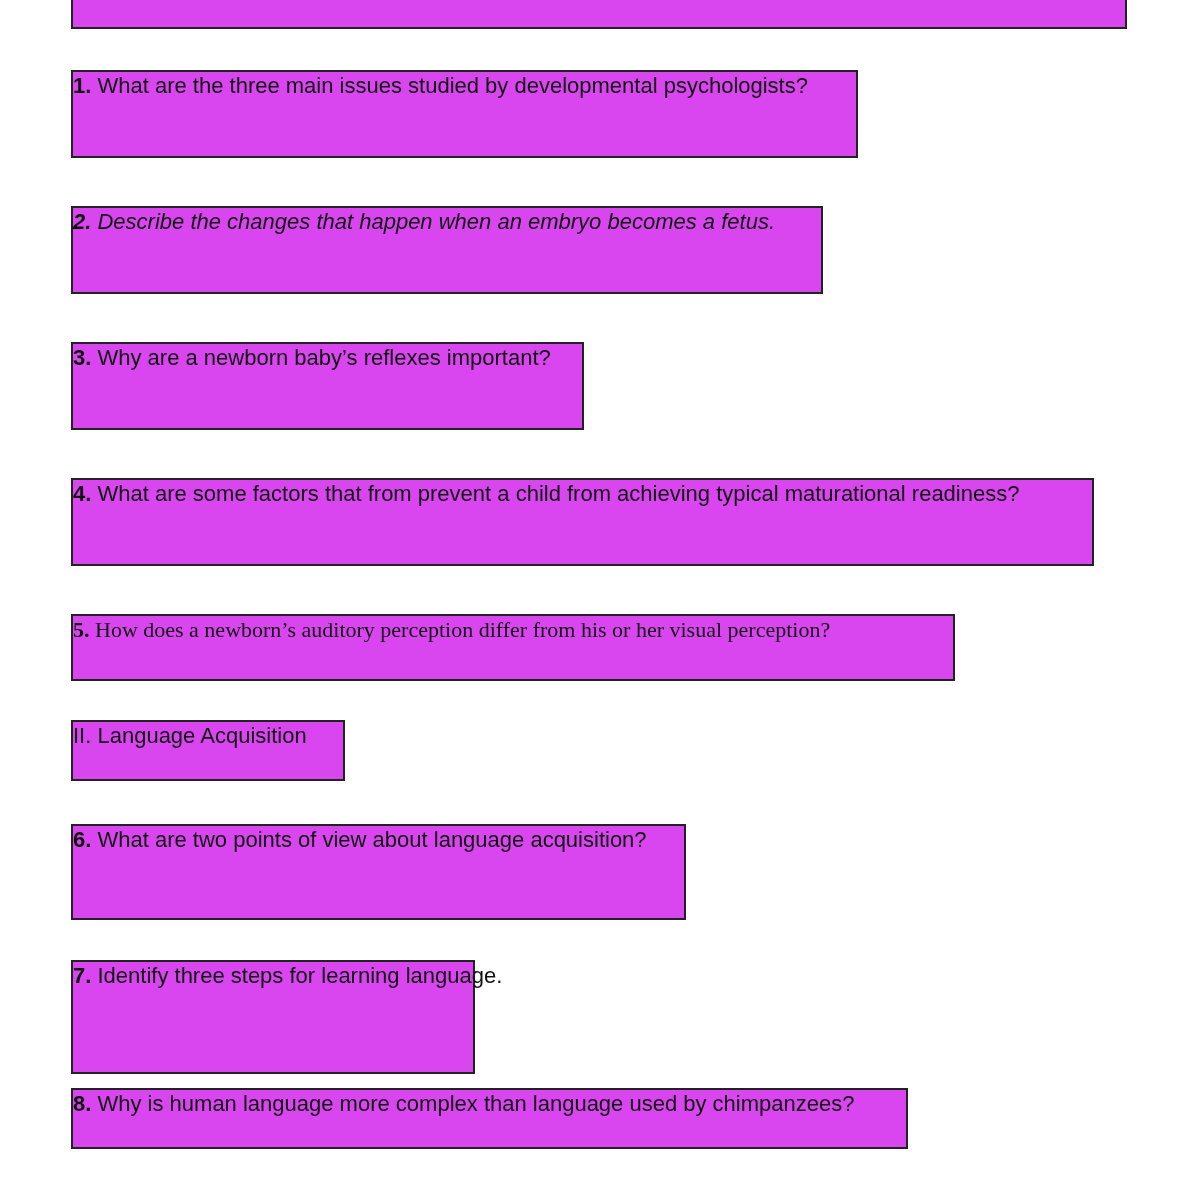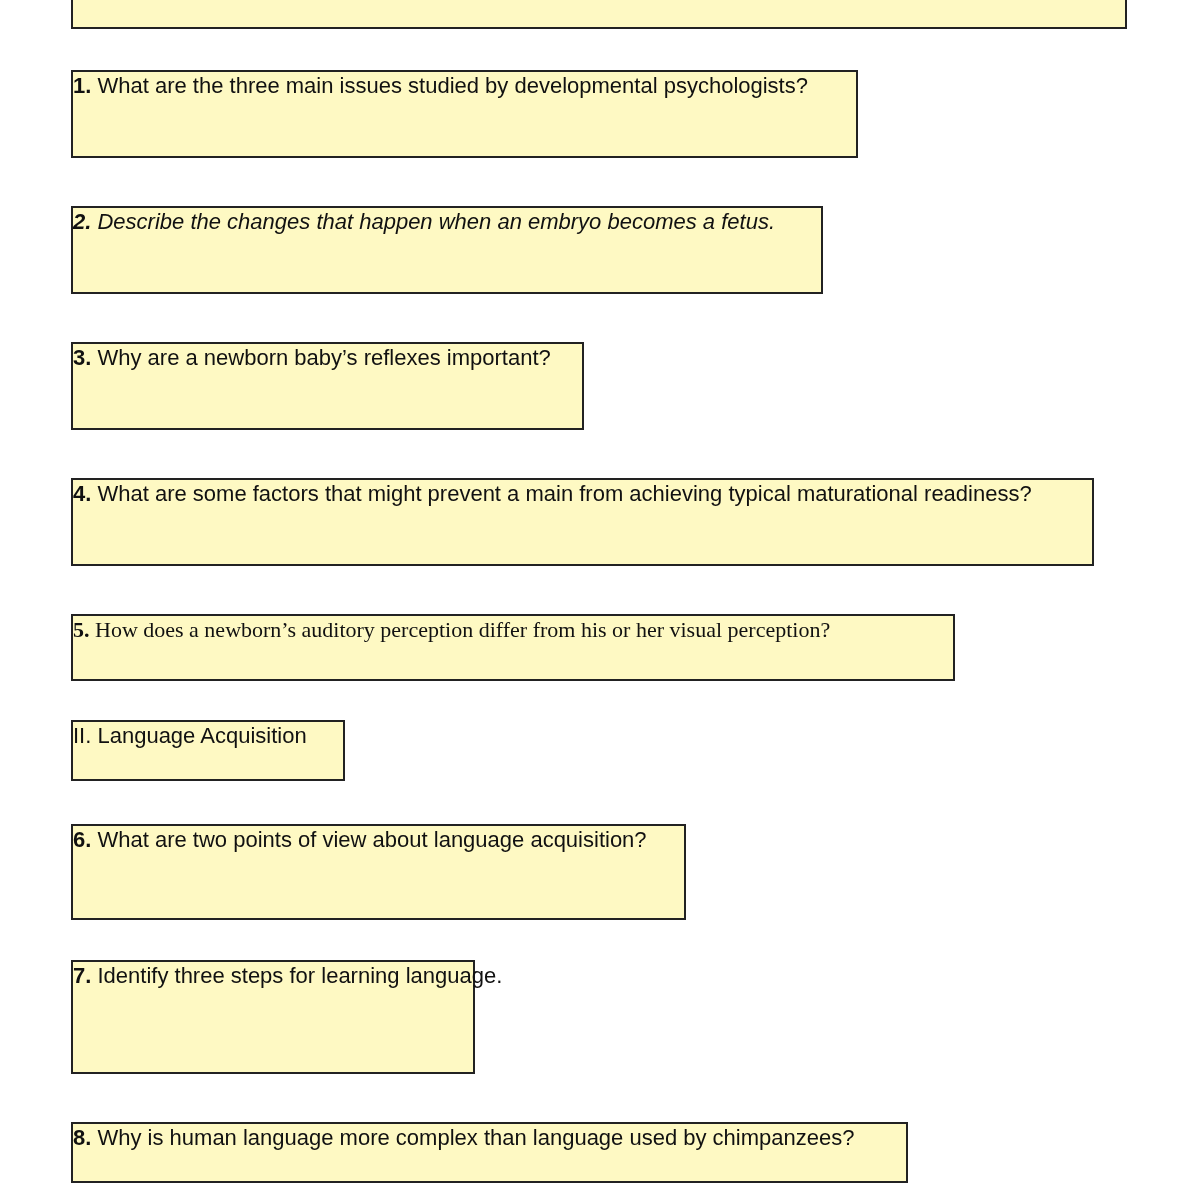--- a/index.html
+++ b/index.html
@@ -1,18 +1,18 @@
 <!DOCTYPE html>
 <html><head>
 <meta charset="utf-8">
 <style>
   html, body { margin: 0; padding: 0; background: #ffffff; }
   body { width: 1199px; height: 1200px; position: relative; overflow: hidden;
          font-family: "Liberation Sans", sans-serif; color: #111; }
-  .box { position: absolute; border: 2px solid #222; box-sizing: border-box; background: #fef9c3; }
+  .box { position: absolute; border: 2px solid #222; box-sizing: border-box; background: #d946ef; }
   .qtext { position: absolute; left: 0; top: 1px; font-size: 22px; line-height: 26px; white-space: nowrap; }
   .num { font-weight: bold; }
   .heading { font-weight: normal; }
 </style>
 </head>
 <body>
 
 <div class="box" style="left:71px; top:-20px; width:1056px; height:49px;"></div>
 
 <div class="box" style="left:71px; top:70px; width:787px; height:88px;">
@@ -21,34 +21,34 @@
 
 <div class="box" style="left:71px; top:206px; width:752px; height:88px;font-style:italic;">
   <div class="qtext"><span class="num">2.</span><span> Describe the changes that happen when an embryo becomes a fetus.</span></div>
 </div>
 
 <div class="box" style="left:71px; top:342px; width:513px; height:88px;padding-left:24px;">
   <div class="qtext"><span class="num">3.</span><span> Why are a newborn baby’s reflexes important?</span></div>
 </div>
 
 <div class="box" style="left:71px; top:478px; width:1023px; height:88px;">
-  <div class="qtext"><span class="num">4.</span><span> What are some factors that might prevent a main from achieving typical maturational readiness?</span></div>
+  <div class="qtext"><span class="num">4.</span><span> What are some factors that from prevent a child from achieving typical maturational readiness?</span></div>
 </div>
 
 <div class="box" style="left:71px; top:614px; width:884px; height:67px;font-family:Liberation Serif, serif;">
   <div class="qtext"><span class="num">5.</span><span> How does a newborn’s auditory perception differ from his or her visual perception?</span></div>
 </div>
 
 <div class="box" style="left:71px; top:720px; width:274px; height:61px;">
   <div class="qtext heading">II. Language Acquisition</div>
 </div>
 
 <div class="box" style="left:71px; top:824px; width:615px; height:96px;">
   <div class="qtext"><span class="num">6.</span><span> What are two points of view about language acquisition?</span></div>
 </div>
 
 <div class="box" style="left:71px; top:960px; width:404px; height:114px;">
   <div class="qtext"><span class="num">7.</span><span> Identify three steps for learning language.</span></div>
 </div>
 
-<div class="box" style="left:71px; top:1122px; width:837px; height:61px;">
+<div class="box" style="left:71px; top:1088px; width:837px; height:61px;">
   <div class="qtext"><span class="num">8.</span><span> Why is human language more complex than language used by chimpanzees?</span></div>
 </div>
 
 </body></html>

